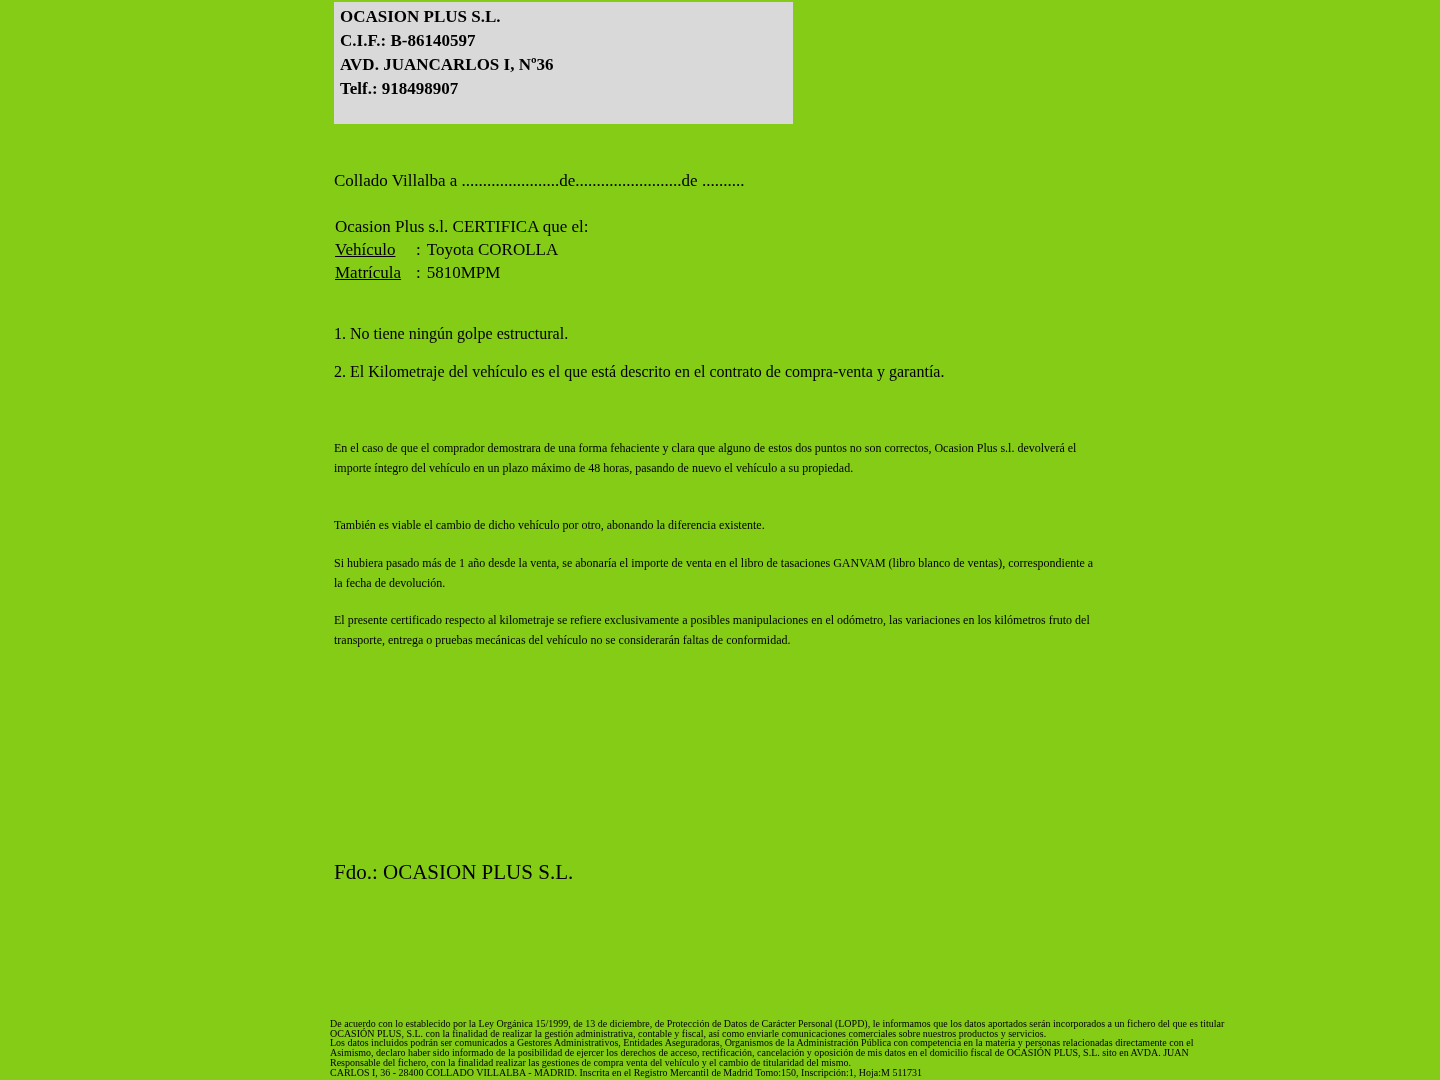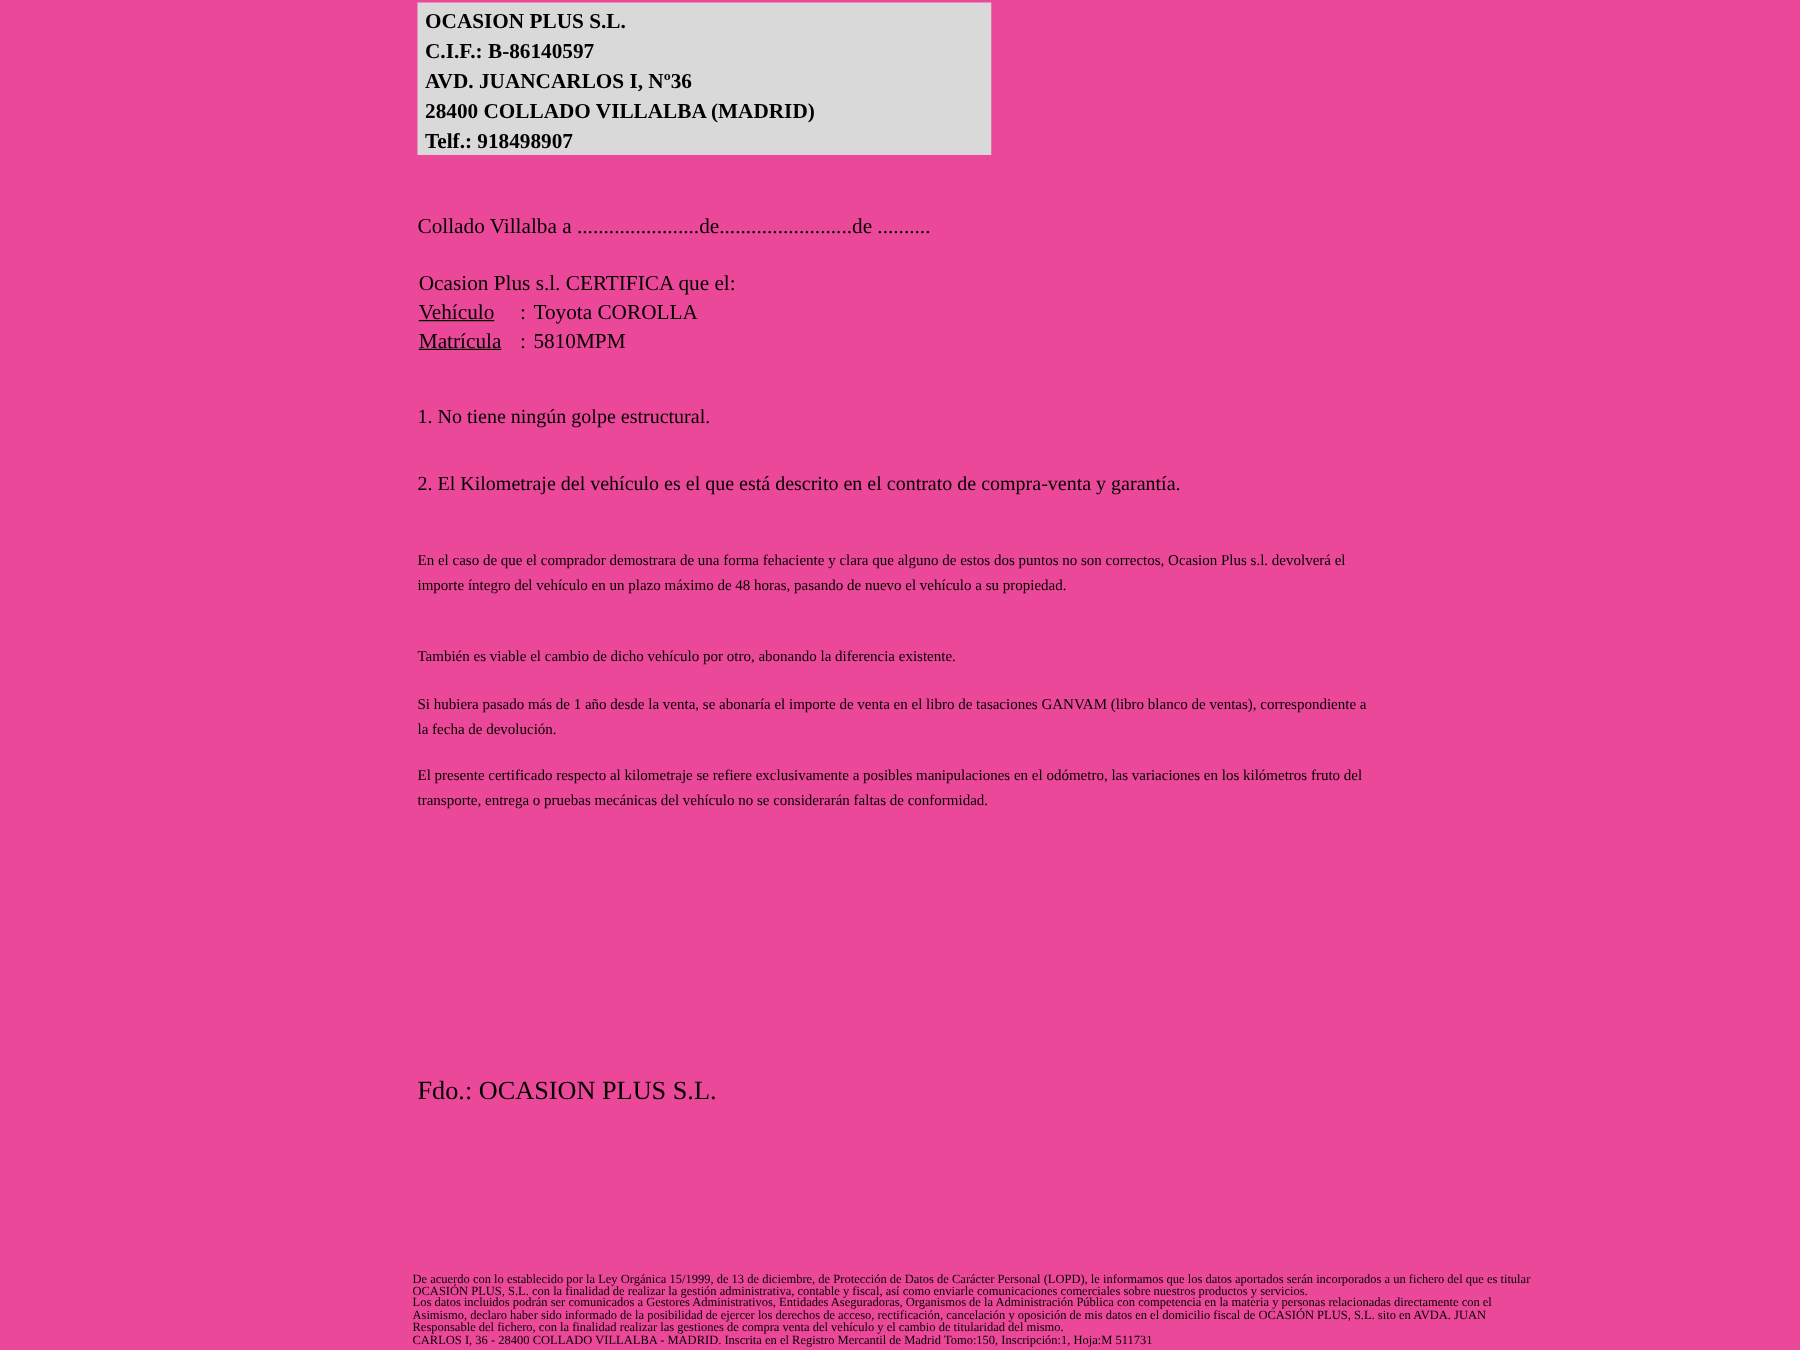--- a/index.html
+++ b/index.html
@@ -4,21 +4,21 @@
 <style>
   html, body {
     margin: 0;
     padding: 0;
     background: #ffffff;
   }
   .page {
     position: relative;
     width: 1440px;
     height: 1080px;
-    background: #ec4899;
+    background: #84cc16;
     font-family: "Liberation Serif", "DejaVu Serif", serif;
     color: #000000;
     overflow: hidden;
   }
   .header-box {
     position: absolute;
     left: 334px;
     top: 2px;
     width: 459px;
     height: 122px;
@@ -54,21 +54,21 @@
     margin-left: 6px;
   }
   .statement {
     position: absolute;
     left: 334px;
     width: 766px;
     font-size: 16px;
     line-height: 20px;
   }
   .statement-1 { top: 324px; }
-  .statement-2 { top: 362px; margin-top: 16px; }
+  .statement-2 { top: 362px; }
   .para {
     position: absolute;
     left: 334px;
     width: 766px;
     font-size: 12px;
     line-height: 19.5px;
   }
   .para-1 { top: 439px; }
   .para-2 { top: 516px; }
   .para-3 { top: 554px; }
@@ -93,21 +93,20 @@
 </style>
 </head>
 <body>
 
 <div class="page">
 
   <div class="header-box">
     <div>OCASION PLUS S.L.</div>
     <div>C.I.F.: B-86140597</div>
     <div>AVD. JUANCARLOS I, Nº36</div>
-    <div>28400 COLLADO VILLALBA (MADRID)</div>
     <div>Telf.: 918498907</div>
   </div>
 
   <div class="date-line">Collado Villalba a .......................de.........................de ..........</div>
 
   <div class="certifica">
     <div>Ocasion Plus s.l. CERTIFICA que el:</div>
     <div>
       <span class="field-label">Vehículo</span><span>:</span><span class="field-value">Toyota COROLLA</span>
     </div>

